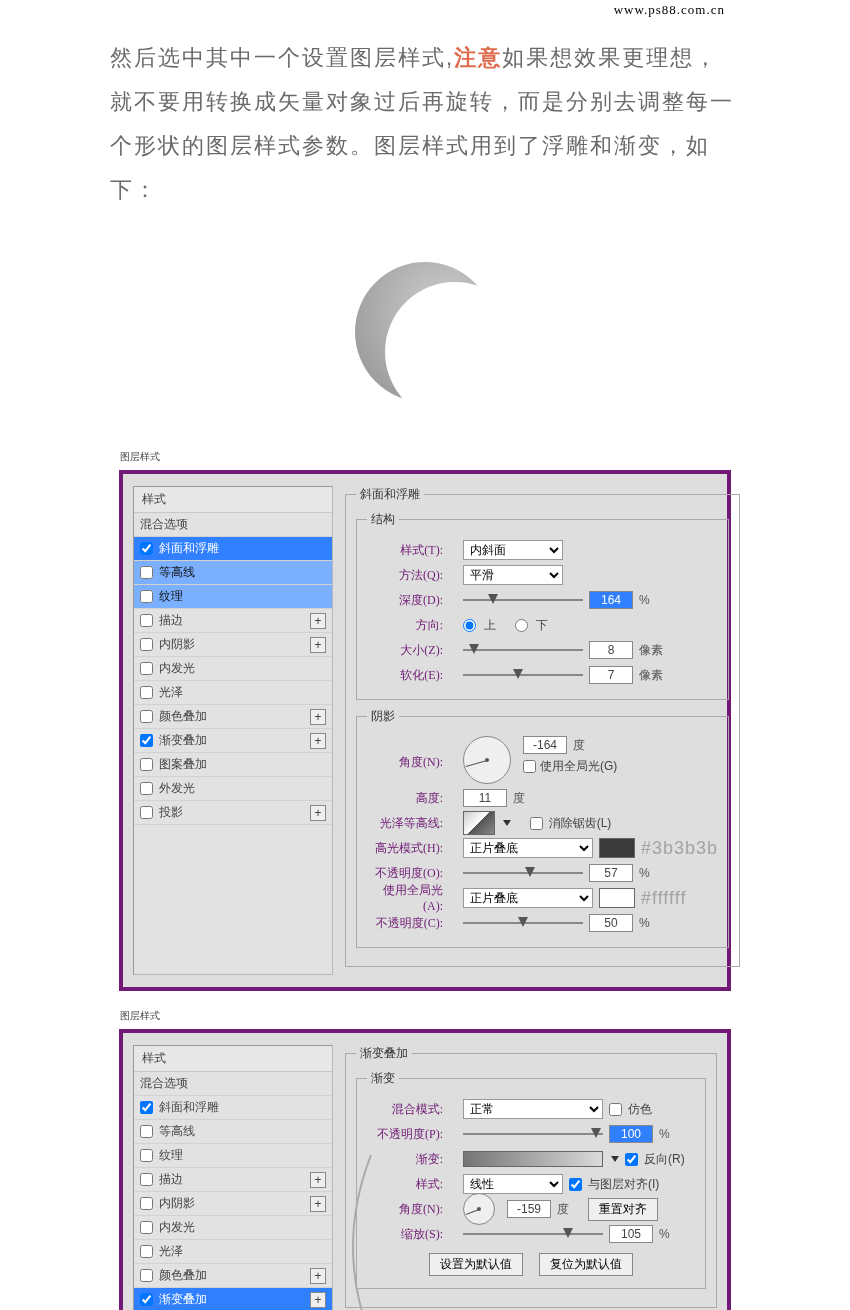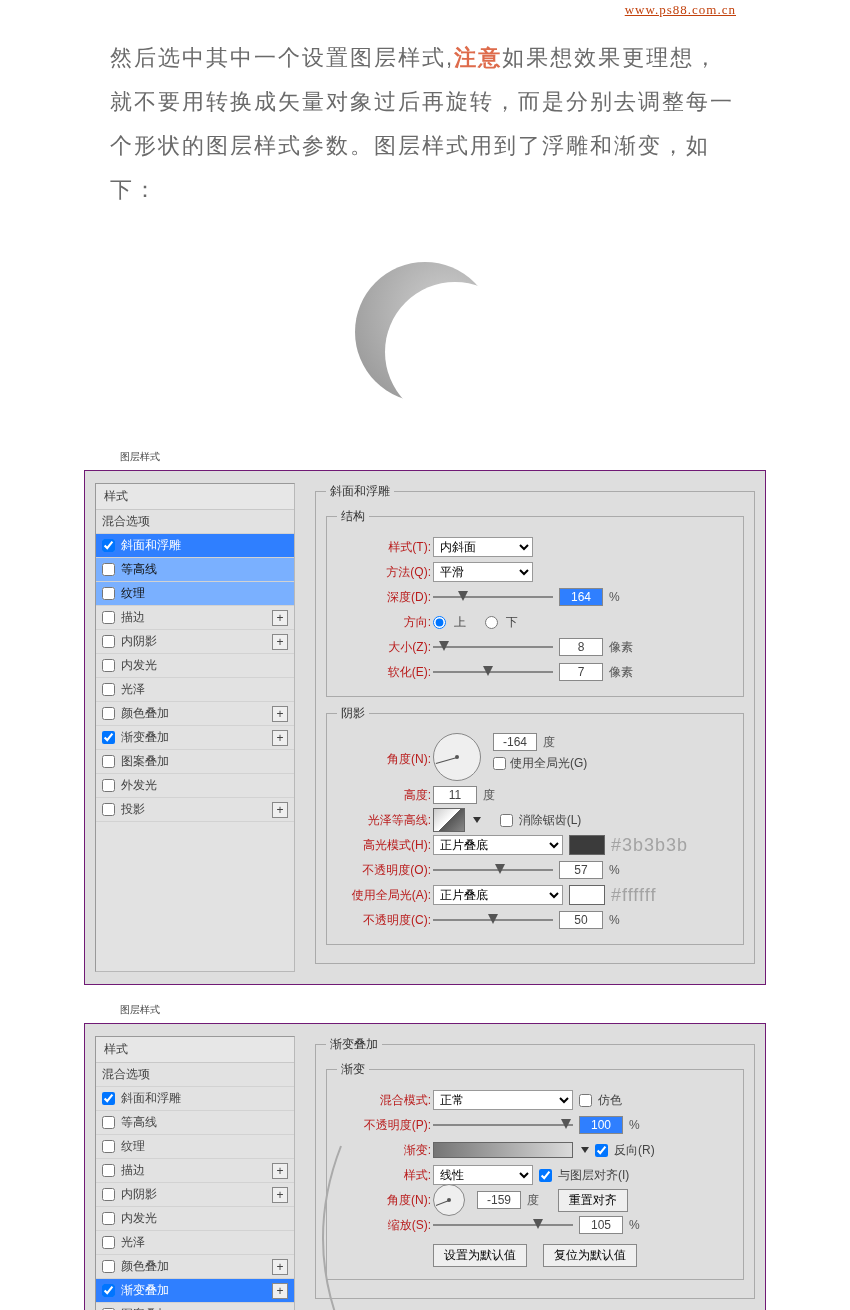--- a/index.html
+++ b/index.html
@@ -6,26 +6,25 @@
   body {
     width: 850px;
     background: #fff;
     font-family: "Microsoft YaHei", "PingFang SC", sans-serif;
     font-size: 12px;
     color: #444;
     position: relative;
   }
   .watermark {
     position: absolute;
-    top: 2px; right: 114px;
+    top: 2px; right: 125px;
     font-family: serif;
     font-size: 13px;
-    color: #c2410c;
+    color: #000000;
     letter-spacing: 1px;
-    text-decoration: underline;
   }
   .intro {
     margin: 36px 110px 0 110px;
     font-size: 22px;
     color: #6a6a6a;
     letter-spacing: 2px;
     line-height: 2;
   }
   .intro .em { color: #de6b4b; font-weight: bold; }
   .crescent-wrap {
@@ -56,26 +55,26 @@
     background: #fff;
   }
 
   .section-title {
     margin: 18px 0 6px 120px;
     font-size: 10px;
     color: #444;
   }
 
   .panel {
-    margin: 0 84px;
+    margin: 0 119px;
     background: #dedede;
-    border: 1px solid #701a75;
+    border: 4px solid #701a75;
     display: flex;
     padding: 12px 10px;
-    gap: 20px;
+    gap: 12px;
   }
 
   
   .styles-box {
     flex: 0 0 200px;
     border: 1px solid #b8b8b8;
     border-top-color: #999;
     border-left-color: #999;
     background: #e2e2e2;
   }
@@ -133,22 +132,23 @@
   }
   .rowx {
     display: flex;
     align-items: center;
     margin: 3px 0;
     height: 22px;
   }
   .rowx .lbl {
     flex: 0 0 96px;
     text-align: right;
-    padding-right: 2px;
-    color: #b91c1c;
+    padding-right: 20px;
+    color: #701a75;
+    font-family: Liberation Serif, serif;
   }
   .rowx .ctrls {
     flex: 1;
     display: flex;
     align-items: center;
     gap: 6px;
   }
   select {
     border: 1px solid #999;
     background: #fff;

